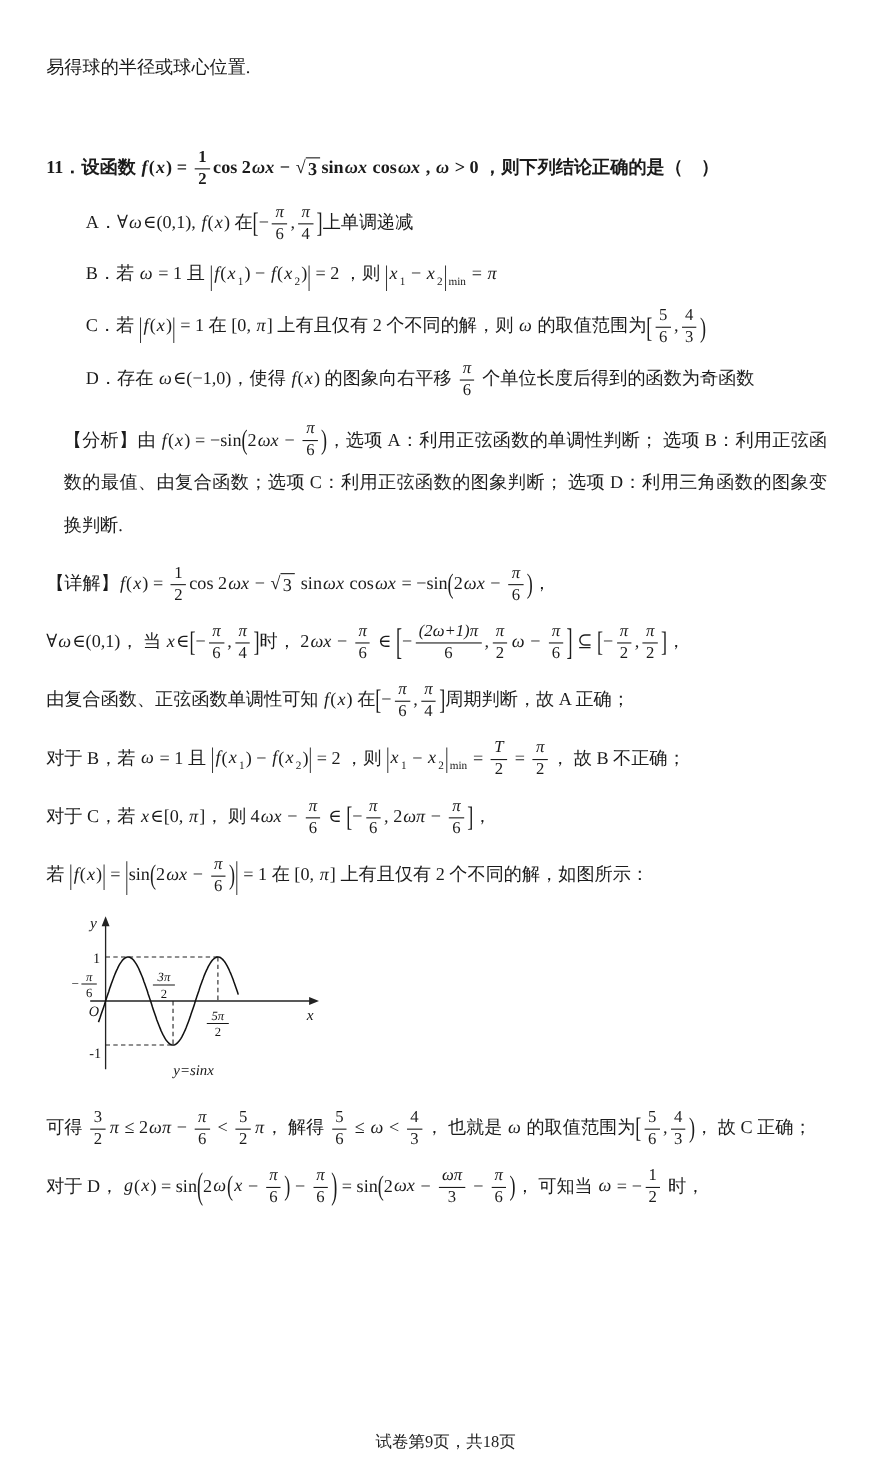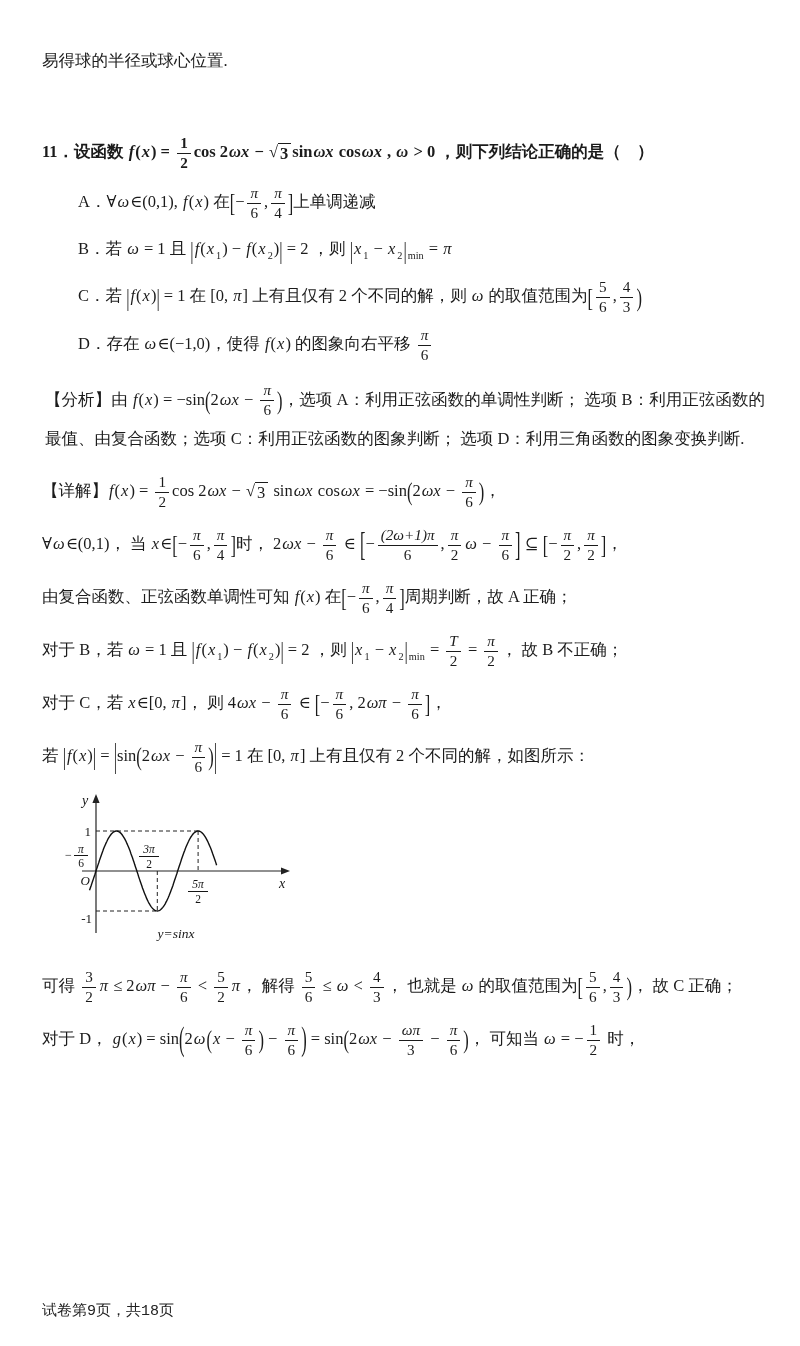--- a/index.html
+++ b/index.html
@@ -8,37 +8,37 @@
     padding:40px 32px 26px 42px;
     font-family:"Liberation Serif","DejaVu Serif",serif;
     font-size:16.5px;color:#1b1b1b;
     display:flex;flex-direction:column;overflow:hidden;
   }
   .content{flex:1 0 auto;}
   .line{line-height:2.05;}
   .note{margin:4px 0 56px;}
   .stem{margin:0 0 10px;line-height:2.2;font-weight:bold;}
   .option{margin:8px 0 6px 36px;line-height:2.25;}
-  .para{margin:16px 3px 6px;line-height:2.35;text-align:justify;}
+  .para{margin:16px 16px 6px;line-height:2.35;text-align:justify;}
   .detail{margin:14px 0;line-height:2.2;}
   .graph-wrap{margin:4px 0 2px 12px;}
   .mt{}
   .mi{font-style:italic;padding:0 1px;}
   .sub{font-size:0.62em;vertical-align:-0.45em;padding:0 1px;}
   .frac{display:inline-flex;flex-direction:column;align-items:center;
         vertical-align:middle;margin:0 3px;line-height:1.25;font-size:0.92em;}
   .frac .fn{display:block;padding:0 3px;border-bottom:1px solid #1b1b1b;text-align:center;}
   .frac .fd{display:block;padding:0 3px;text-align:center;}
   .sqrt{display:inline-flex;align-items:flex-start;margin:0 1px;}
   .sqrt .rs{line-height:1.1;}
   .sqrt .rc{border-top:1px solid #1b1b1b;padding:0 3px 0 2px;line-height:1.25;}
   .bigd{display:inline-block;vertical-align:middle;}
   .bigd.d1{transform:scaleY(1.55);}
   .bigd.d2{transform:scaleY(2.05);}
-  .footer{margin-top:auto;text-align:left;font-size:15px;color:#222;font-family:Liberation Mono, monospace;}
+  .footer{margin-top:auto;text-align:center;font-size:15px;color:#222;}
   svg text{font-family:"Liberation Serif","DejaVu Serif",serif;fill:#151515;}
   svg .it{font-style:italic;}
 </style>
 </head>
 <body>
 
 <div class="page">
   <div class="content">
 
     <div>
@@ -61,21 +61,21 @@
         <div class="line option"><span class="mt">C．若 </span><span class="bigd d1">|</span><span class="mi">f</span><span class="mt">(</span><span class="mi">x</span><span class="mt">)</span><span class="bigd d1">|</span><span class="mt"> = 1 在 [0, </span><span class="mi">π</span><span class="mt">] 上有且仅有 2 个不同的解，则 </span><span class="mi">ω</span><span class="mt"> 的取值范围为</span><span class="bigd d1">[</span><span class="frac">
             <span class="fn">5</span>
             <span class="fd">6</span>
           </span><span class="mt">,</span><span class="frac">
             <span class="fn">4</span>
             <span class="fd">3</span>
           </span><span class="bigd d1">)</span></div>
         <div class="line option"><span class="mt">D．存在 </span><span class="mi">ω</span><span class="mt">∈(−1,0)，使得 </span><span class="mi">f</span><span class="mt">(</span><span class="mi">x</span><span class="mt">) 的图象向右平移 </span><span class="frac">
             <span class="fn mi">π</span>
             <span class="fd">6</span>
-          </span></div>
+          </span><span class="mt"> 个单位长度后得到的函数为奇函数</span></div>
         <div class="line para"><span class="mt">【分析】由 </span><span class="mi">f</span><span class="mt">(</span><span class="mi">x</span><span class="mt">) = −sin</span><span class="bigd d1">(</span><span class="mt">2</span><span class="mi">ωx</span><span class="mt"> − </span><span class="frac">
             <span class="fn mi">π</span>
             <span class="fd">6</span>
           </span><span class="bigd d1">)</span><span class="mt">，选项 A：利用正弦函数的单调性判断； 选项 B：利用正弦函数的最值、由复合函数；选项 C：利用正弦函数的图象判断； 选项 D：利用三角函数的图象变换判断.</span></div>
         <div class="line detail"><span class="mt">【详解】</span><span class="mi">f</span><span class="mt">(</span><span class="mi">x</span><span class="mt">) = </span><span class="frac">
             <span class="fn">1</span>
             <span class="fd">2</span>
           </span><span class="mt">cos 2</span><span class="mi">ωx</span><span class="mt"> − </span><span class="sqrt">
             <span class="rs">√</span>
             <span class="rc">3</span>

